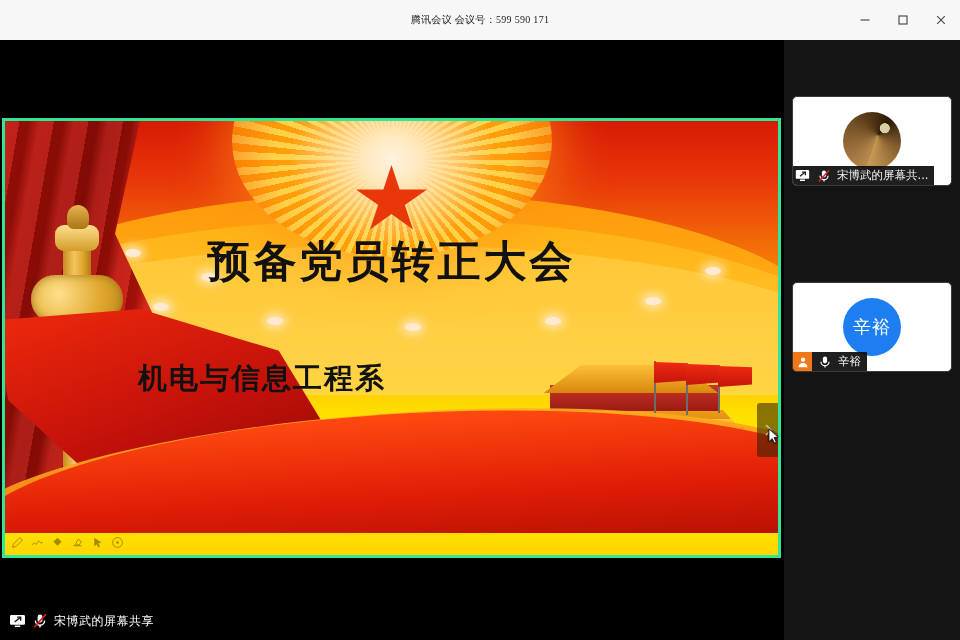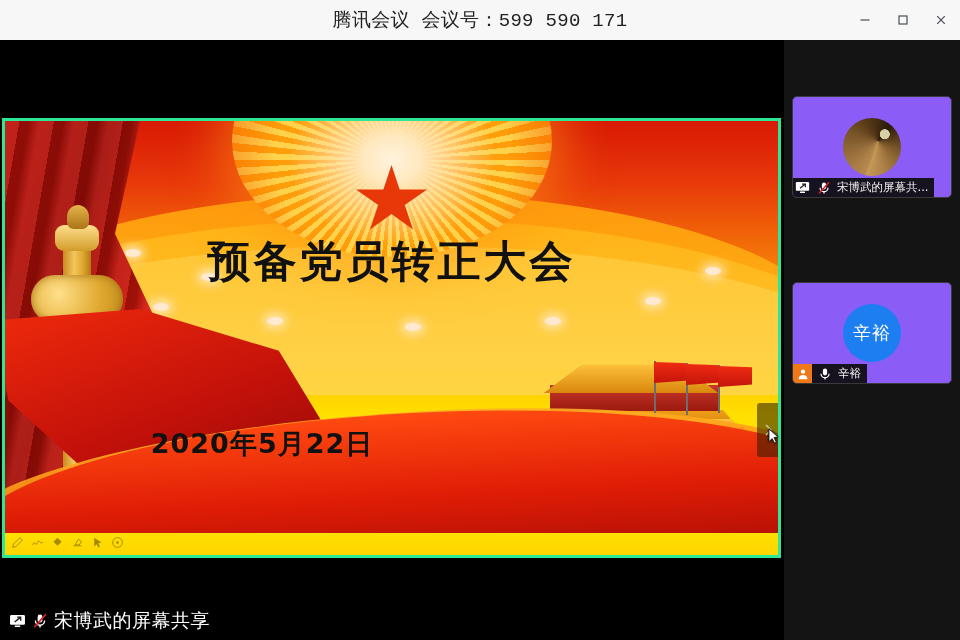--- a/index.html
+++ b/index.html
@@ -9,22 +9,22 @@
     font-family:"Liberation Sans","DejaVu Sans",sans-serif;
   }
 
   
   .titlebar{
     position:absolute; left:0; top:0; width:960px; height:40px;
     background:#f7f7f7;
     display:flex; align-items:center; justify-content:center;
   }
   .titlebar-text{
-    font-size:19px; color:#222; letter-spacing:.3px;
-    font-family:Liberation Mono, monospace;
+    font-size:10px; color:#222; letter-spacing:.3px;
+    font-family:Liberation Serif, serif;
   }
   .winbtns{
     position:absolute; right:0; top:0; height:40px;
     display:flex; align-items:center;
   }
   .winbtn{
     width:38px; height:40px; display:flex; align-items:center; justify-content:center;
     color:#4a4f58;
   }
   .winbtn svg{ display:block; }
@@ -238,32 +238,32 @@
 
   .cursor{ position:absolute; left:768px; top:388px; color:#fff; }
   .cursor svg{ display:block; filter:drop-shadow(0 0 1px rgba(0,0,0,.9)); }
 
   
   .share-status{
     position:absolute; left:8px; bottom:8px; height:22px;
     display:flex; align-items:center; gap:5px;
   }
   .share-status .label{
-    color:#fff; font-size:19px; letter-spacing:.5px;
+    color:#fff; font-size:12px; letter-spacing:.5px;
     font-family:"DejaVu Sans","Liberation Sans",sans-serif;
   }
 
   
   .panel{
     position:absolute; left:784px; top:40px; width:176px; height:600px;
     background:#141414;
   }
   .tile{
-    position:absolute; left:8px; width:160px; height:102px;
-    background:#8b5cf6; border:1px solid #3a3a3a; border-radius:5px;
+    position:absolute; left:8px; width:160px; height:90px;
+    background:#ffffff; border:1px solid #3a3a3a; border-radius:5px;
     overflow:hidden;
   }
   .tile .av{
     position:absolute; left:50%; top:50%; transform:translate(-50%,-50%);
     width:58px; height:58px; border-radius:50%; overflow:hidden;
   }
   .tile .namebar{
     position:absolute; left:0; bottom:0; height:19px;
     background:rgba(12,12,12,.92);
     display:flex; align-items:center; gap:4px; padding:0 6px 0 0;
@@ -406,21 +406,21 @@
         <div class="flag" style="left:208px; bottom:148px;"></div>
         <div class="flagpole" style="left:240px; bottom:120px; height:48px;"></div>
         <div class="flag" style="left:240px; bottom:146px;"></div>
       </div>
 
       <div class="wave2"></div>
       <div class="wave"></div>
       <div class="bottom-band"></div>
 
       <div class="slide-title">预备党员转正大会</div>
-      <div class="slide-date">2020年5月22日</div>
+      <div class="slide-sub">机电与信息工程系</div>
 
       <div class="ppt-tools">
         <span class="ti">
           <svg width="13" height="13" viewBox="0 0 16 16">
               <path d="M11 2l3 3-8 8-4 1 1-4z" fill="none" stroke="currentColor" stroke-width="1.2"></path>
             </svg>
         </span>
         <span class="ti">
           <svg width="13" height="13" viewBox="0 0 16 16">
               <path d="M2 11c2-7 4 3 6-3s4 5 6-1" fill="none" stroke="currentColor" stroke-width="1.2"></path>

